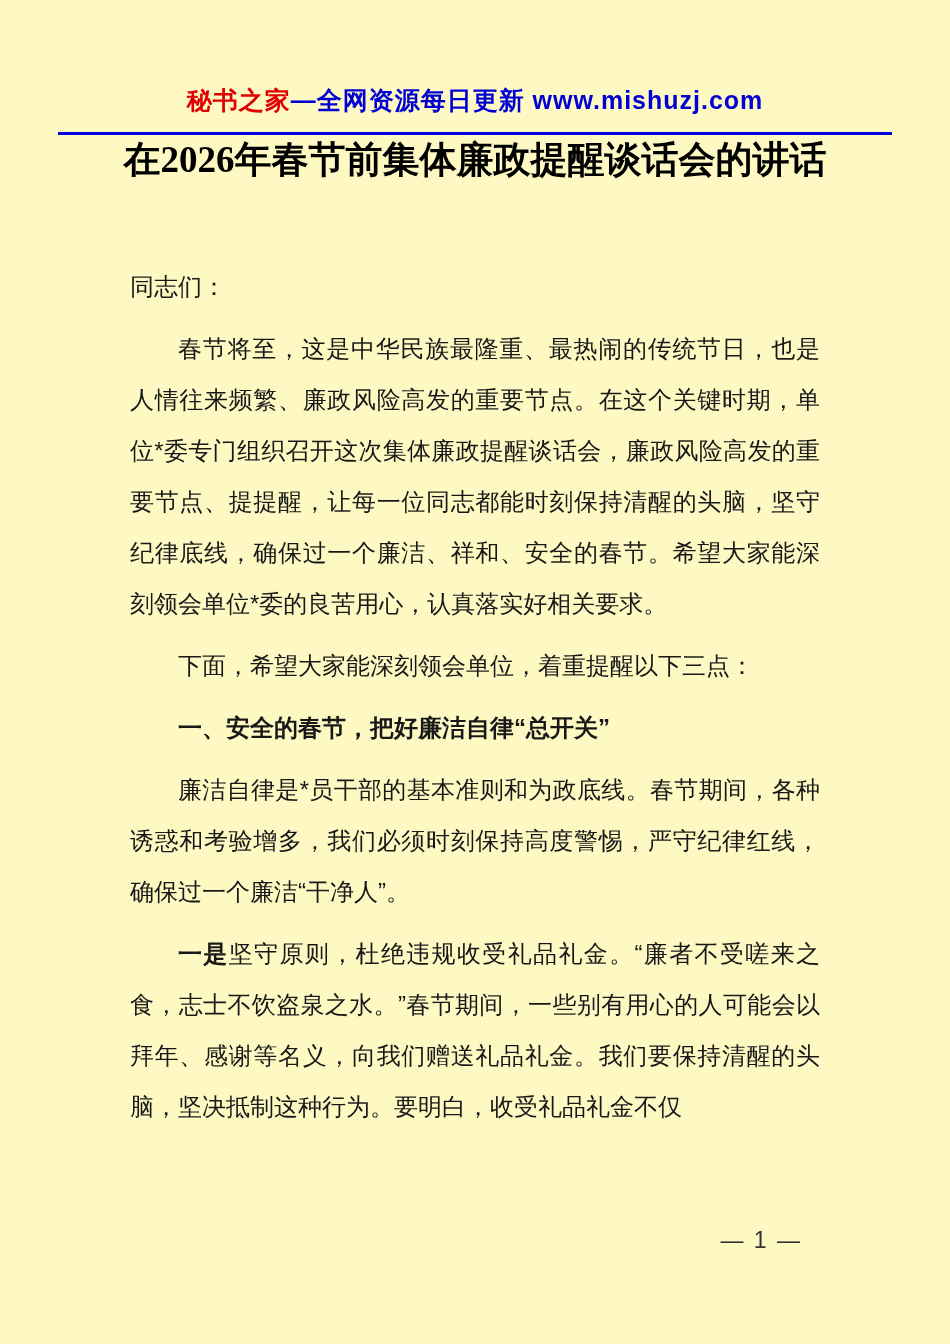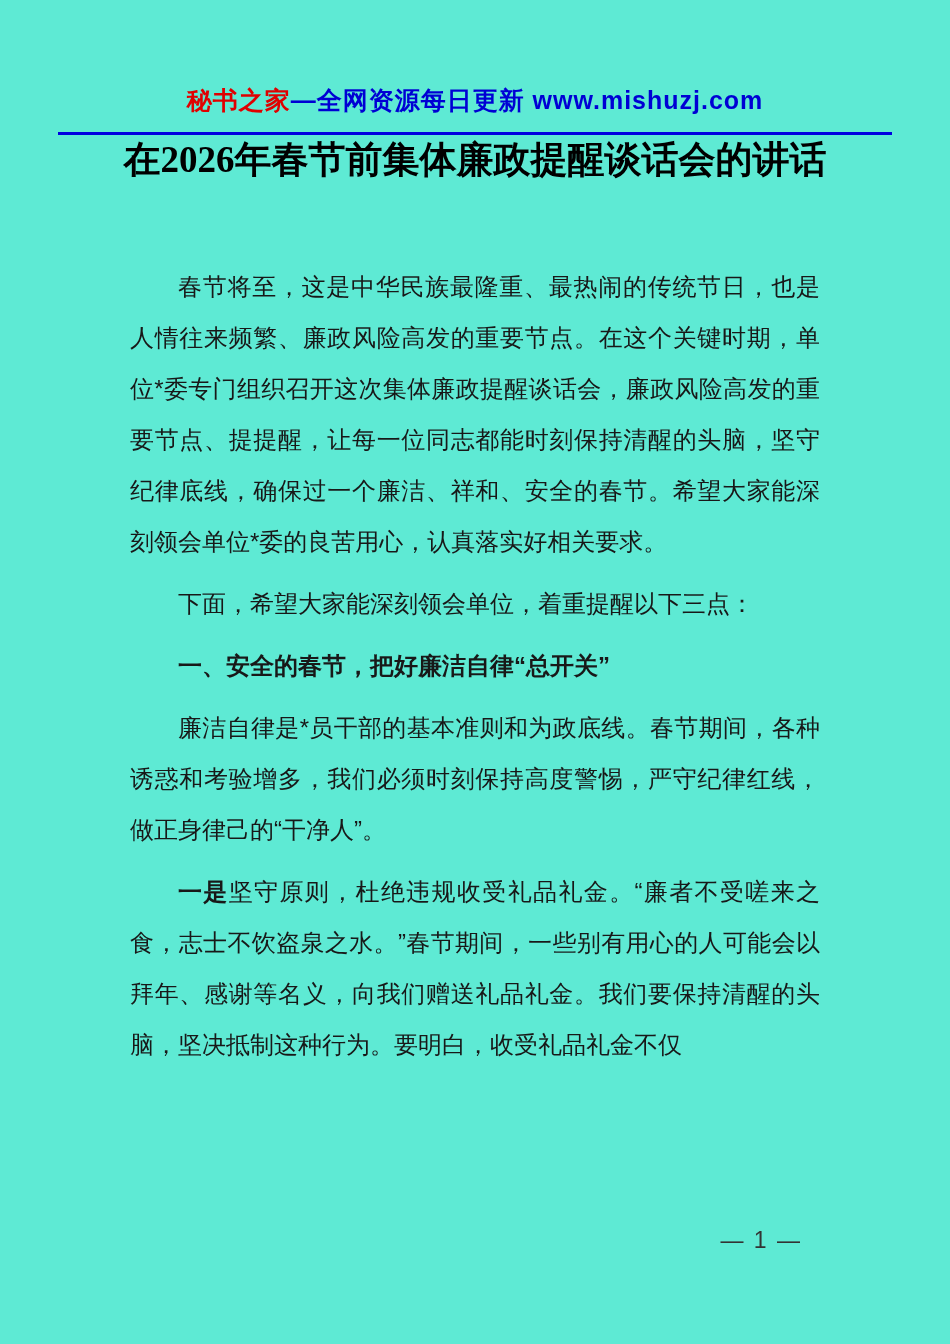--- a/index.html
+++ b/index.html
@@ -2,21 +2,21 @@
 <html><head>
 <meta charset="utf-8">
 <style>
   * { margin: 0; padding: 0; box-sizing: border-box; }
   html, body { background: #ffffff; }
   .page {
     width: 950px;
     height: 1344px;
     margin: 0 auto;
     position: relative;
-    background: #5eead4;
+    background: #fef9c3;
     font-family: "Liberation Sans", "DejaVu Sans", sans-serif;
     color: #1a1a1a;
     overflow: hidden;
   }
   .site-header {
     text-align: center;
     padding-top: 84px;
     font-size: 25px;
     font-weight: bold;
     letter-spacing: 1px;
@@ -67,27 +67,28 @@
 <div class="page">
 
   <header class="site-header">
     <span class="site-name">秘书之家</span><span class="site-tagline">—全网资源每日更新 </span><a class="site-url" href="#">www.mishuzj.com</a>
   </header>
   <div class="header-divider"></div>
 
   <h1 class="page-title">在2026年春节前集体廉政提醒谈话会的讲话</h1>
 
   <div class="document-body">
+    <p class="salutation">同志们：</p>
 
     <p class="para">春节将至，这是中华民族最隆重、最热闹的传统节日，也是人情往来频繁、廉政风险高发的重要节点。在这个关键时期，单位*委专门组织召开这次集体廉政提醒谈话会，廉政风险高发的重要节点、提提醒，让每一位同志都能时刻保持清醒的头脑，坚守纪律底线，确保过一个廉洁、祥和、安全的春节。希望大家能深刻领会单位*委的良苦用心，认真落实好相关要求。</p>
 
     <p class="para">下面，希望大家能深刻领会单位，着重提醒以下三点：</p>
 
     <p class="section-heading">一、安全的春节，把好廉洁自律“总开关”</p>
 
-    <p class="para">廉洁自律是*员干部的基本准则和为政底线。春节期间，各种诱惑和考验增多，我们必须时刻保持高度警惕，严守纪律红线，做正身律己的“干净人”。</p>
+    <p class="para">廉洁自律是*员干部的基本准则和为政底线。春节期间，各种诱惑和考验增多，我们必须时刻保持高度警惕，严守纪律红线，确保过一个廉洁“干净人”。</p>
 
     <p class="para"><span class="para-lead">一是</span><span>坚守原则，杜绝违规收受礼品礼金。“廉者不受嗟来之食，志士不饮盗泉之水。”春节期间，一些别有用心的人可能会以拜年、感谢等名义，向我们赠送礼品礼金。我们要保持清醒的头脑，坚决抵制这种行为。要明白，收受礼品礼金不仅</span></p>
   </div>
 
   <div class="page-number">— 1 —</div>
 
 </div>
 
 </body></html>

